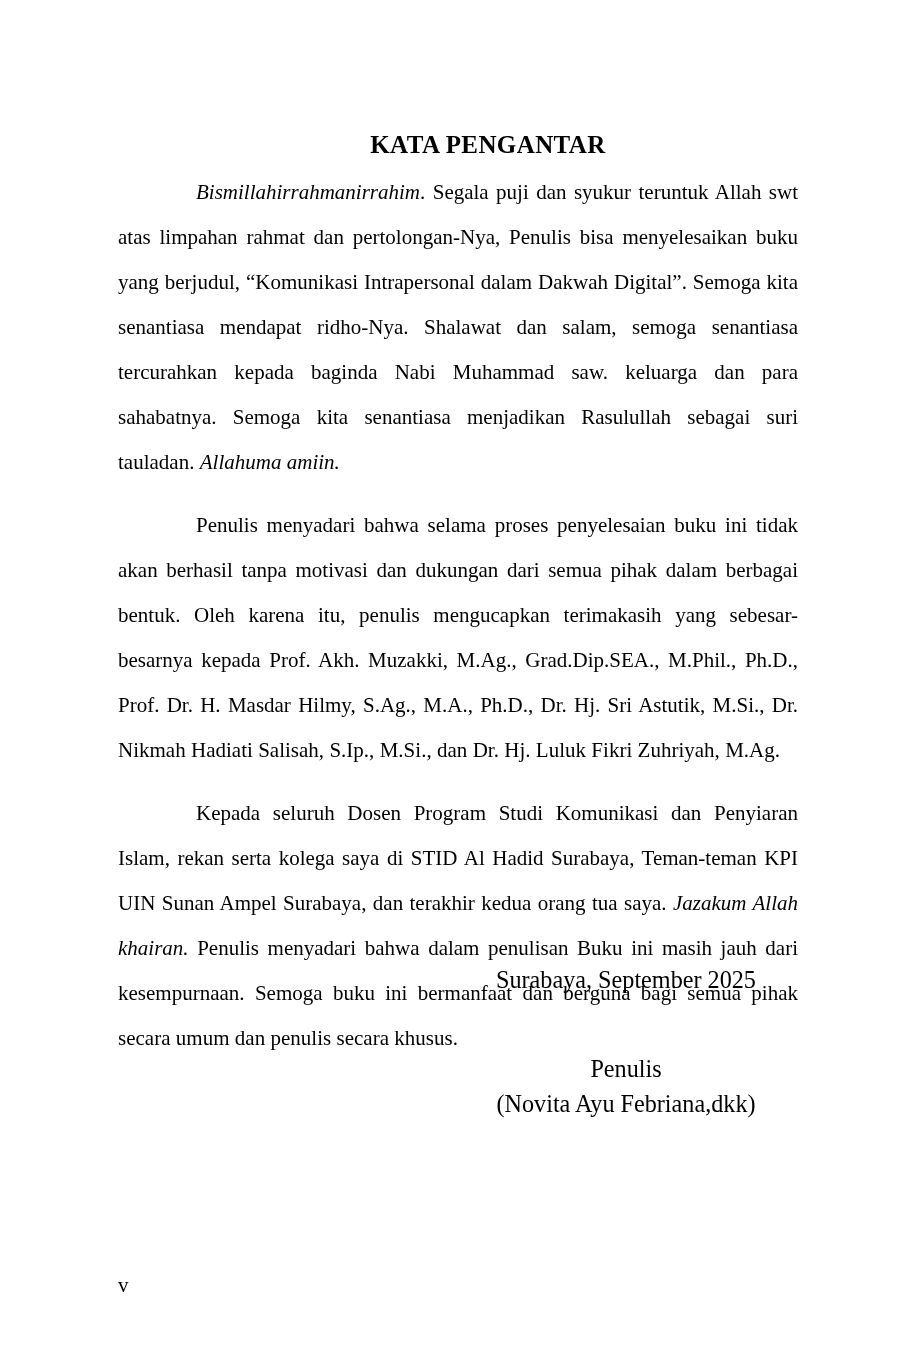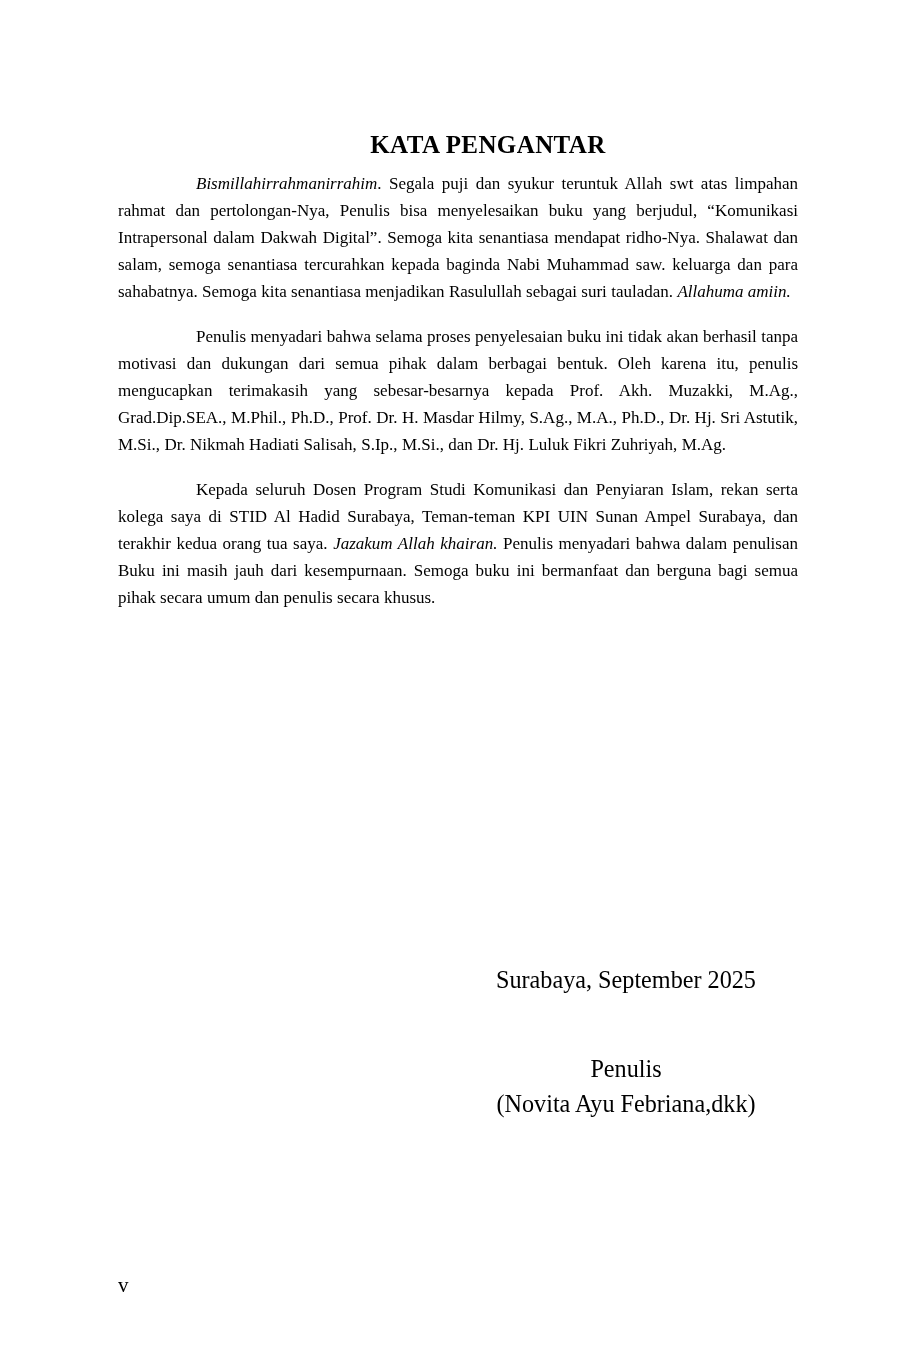--- a/index.html
+++ b/index.html
@@ -43,22 +43,22 @@
   
   .body-col {
     position: absolute;
     left: 118px;
     top: 170px;
     width: 680px;
   }
 
   .para {
     margin: 0 0 18px 0;
-    font-size: 17px;
-    line-height: 27px;
+    font-size: 21px;
+    line-height: 45px;
     text-align: justify;
     text-justify: inter-word;
     text-indent: 78px;
     hyphens: none;
     word-spacing: 0.1px;
   }
   .para:last-child { margin-bottom: 4px; }
 
   .it { font-style: italic; }
 

